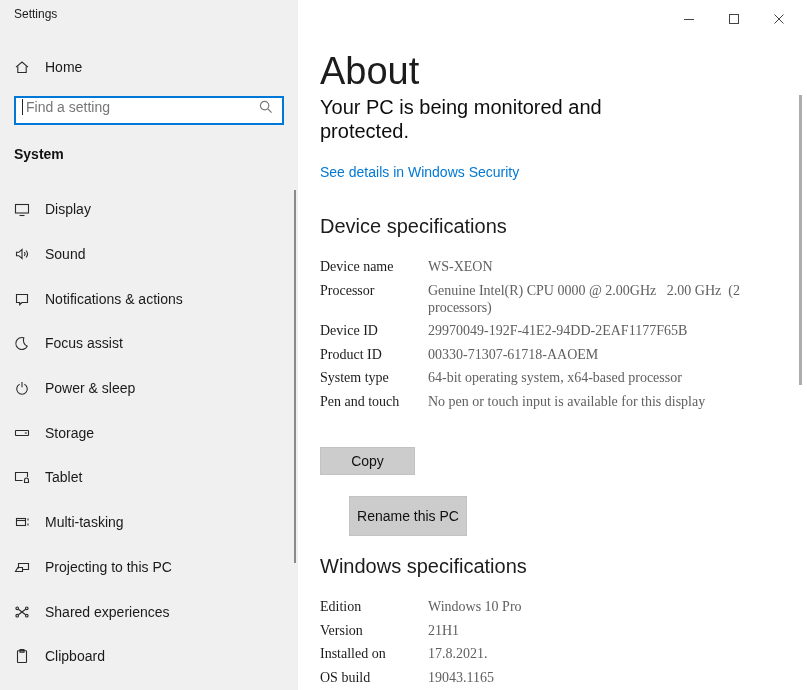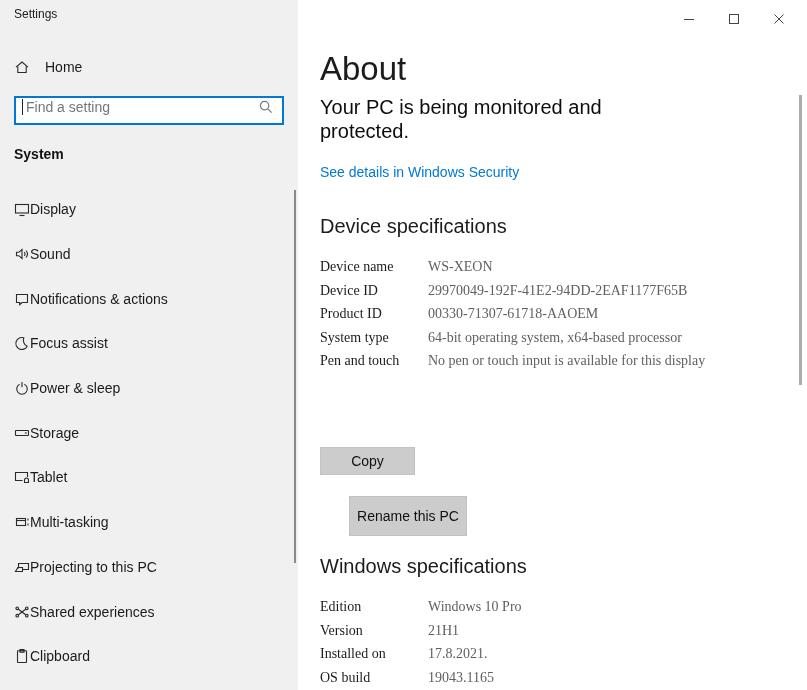--- a/index.html
+++ b/index.html
@@ -23,30 +23,30 @@
   .home-row .label { font-size:14px; color:#1a1a1a; }
   .search-box {
     position:absolute; left:14px; top:96px; width:270px; height:29px;
     background:#fff; border:2px solid #0078d7;
     display:flex; align-items:center; padding:0 8px 8px 6px;
   }
   .caret { width:1px; height:16px; background:#222; margin-right:3px; }
   .search-placeholder { flex:1; font-size:14px; color:#767676; white-space:nowrap; overflow:hidden; }
   .system-label { position:absolute; left:14px; top:146px; font-size:14px; font-weight:700; color:#111; }
   .nav-list { position:absolute; left:0; top:187px; width:298px; }
-  .nav-item { display:flex; align-items:center; height:44.7px; padding-left:14px; cursor:default; }
+  .nav-item { display:flex; align-items:center; gap:15px; height:44.7px; padding-left:14px; cursor:default; }
   .nav-item .label { font-size:14px; color:#1a1a1a; }
   .icon16 { width:16px; height:16px; flex:0 0 16px; }
   .icon16 svg { display:block; }
 
   .side-scrollbar { position:absolute; left:294px; top:190px; width:2px; height:373px; background:#8a8a8a; }
   .main-scrollbar { position:absolute; left:799px; top:95px; width:3px; height:290px; background:#aaadb0; }
 
   
-  .page-title { position:absolute; left:320px; top:50px; font-size:33px; font-weight:400; color:#1c1c1c; }
+  .page-title { position:absolute; left:320px; top:50px; font-size:38px; font-weight:400; color:#1c1c1c; }
   .status-heading { position:absolute; left:320px; top:95px; width:305px; font-size:20px; line-height:24px; font-weight:400; color:#0d0d0d; }
   .security-link { position:absolute; left:320px; top:164px; font-size:14px; color:#0078d4; cursor:pointer; }
   .section-title { position:absolute; left:320px; font-size:20px; font-weight:400; color:#1c1c1c; }
   .spec-table { position:absolute; left:320px; }
   .spec-row { display:flex; margin-bottom:6.5px;font-family:Liberation Serif, serif; }
   .spec-label { width:108px; flex:0 0 108px; font-size:14px; line-height:17px; color:#1b1b1b; }
   .spec-value { width:314px; font-size:14px; line-height:17px; color:#606060; white-space:pre-wrap; }
   .gray-btn {
     position:absolute; background:#cccccc; border:1px solid #c3c3c3;
     font-family:"Liberation Sans", sans-serif; font-size:14px; color:#111;
@@ -233,20 +233,24 @@
 <a class="security-link">See details in Windows Security</a>
 
 <h2 class="section-title" style="top:215px;">Device specifications</h2>
 
 <div class="spec-table" style="top:258px;">
   <div class="spec-row">
     <div class="spec-label">Device name</div>
     <div class="spec-value">WS-XEON</div>
   </div>
   <div class="spec-row">
+    <div class="spec-label">Processor</div>
+    <div class="spec-value">Genuine Intel(R) CPU 0000 @ 2.00GHz   2.00 GHz  (2 processors)</div>
+  </div>
+  <div class="spec-row">
     <div class="spec-label">Device ID</div>
     <div class="spec-value">29970049-192F-41E2-94DD-2EAF1177F65B</div>
   </div>
   <div class="spec-row">
     <div class="spec-label">Product ID</div>
     <div class="spec-value">00330-71307-61718-AAOEM</div>
   </div>
   <div class="spec-row">
     <div class="spec-label">System type</div>
     <div class="spec-value">64-bit operating system, x64-based processor</div>

